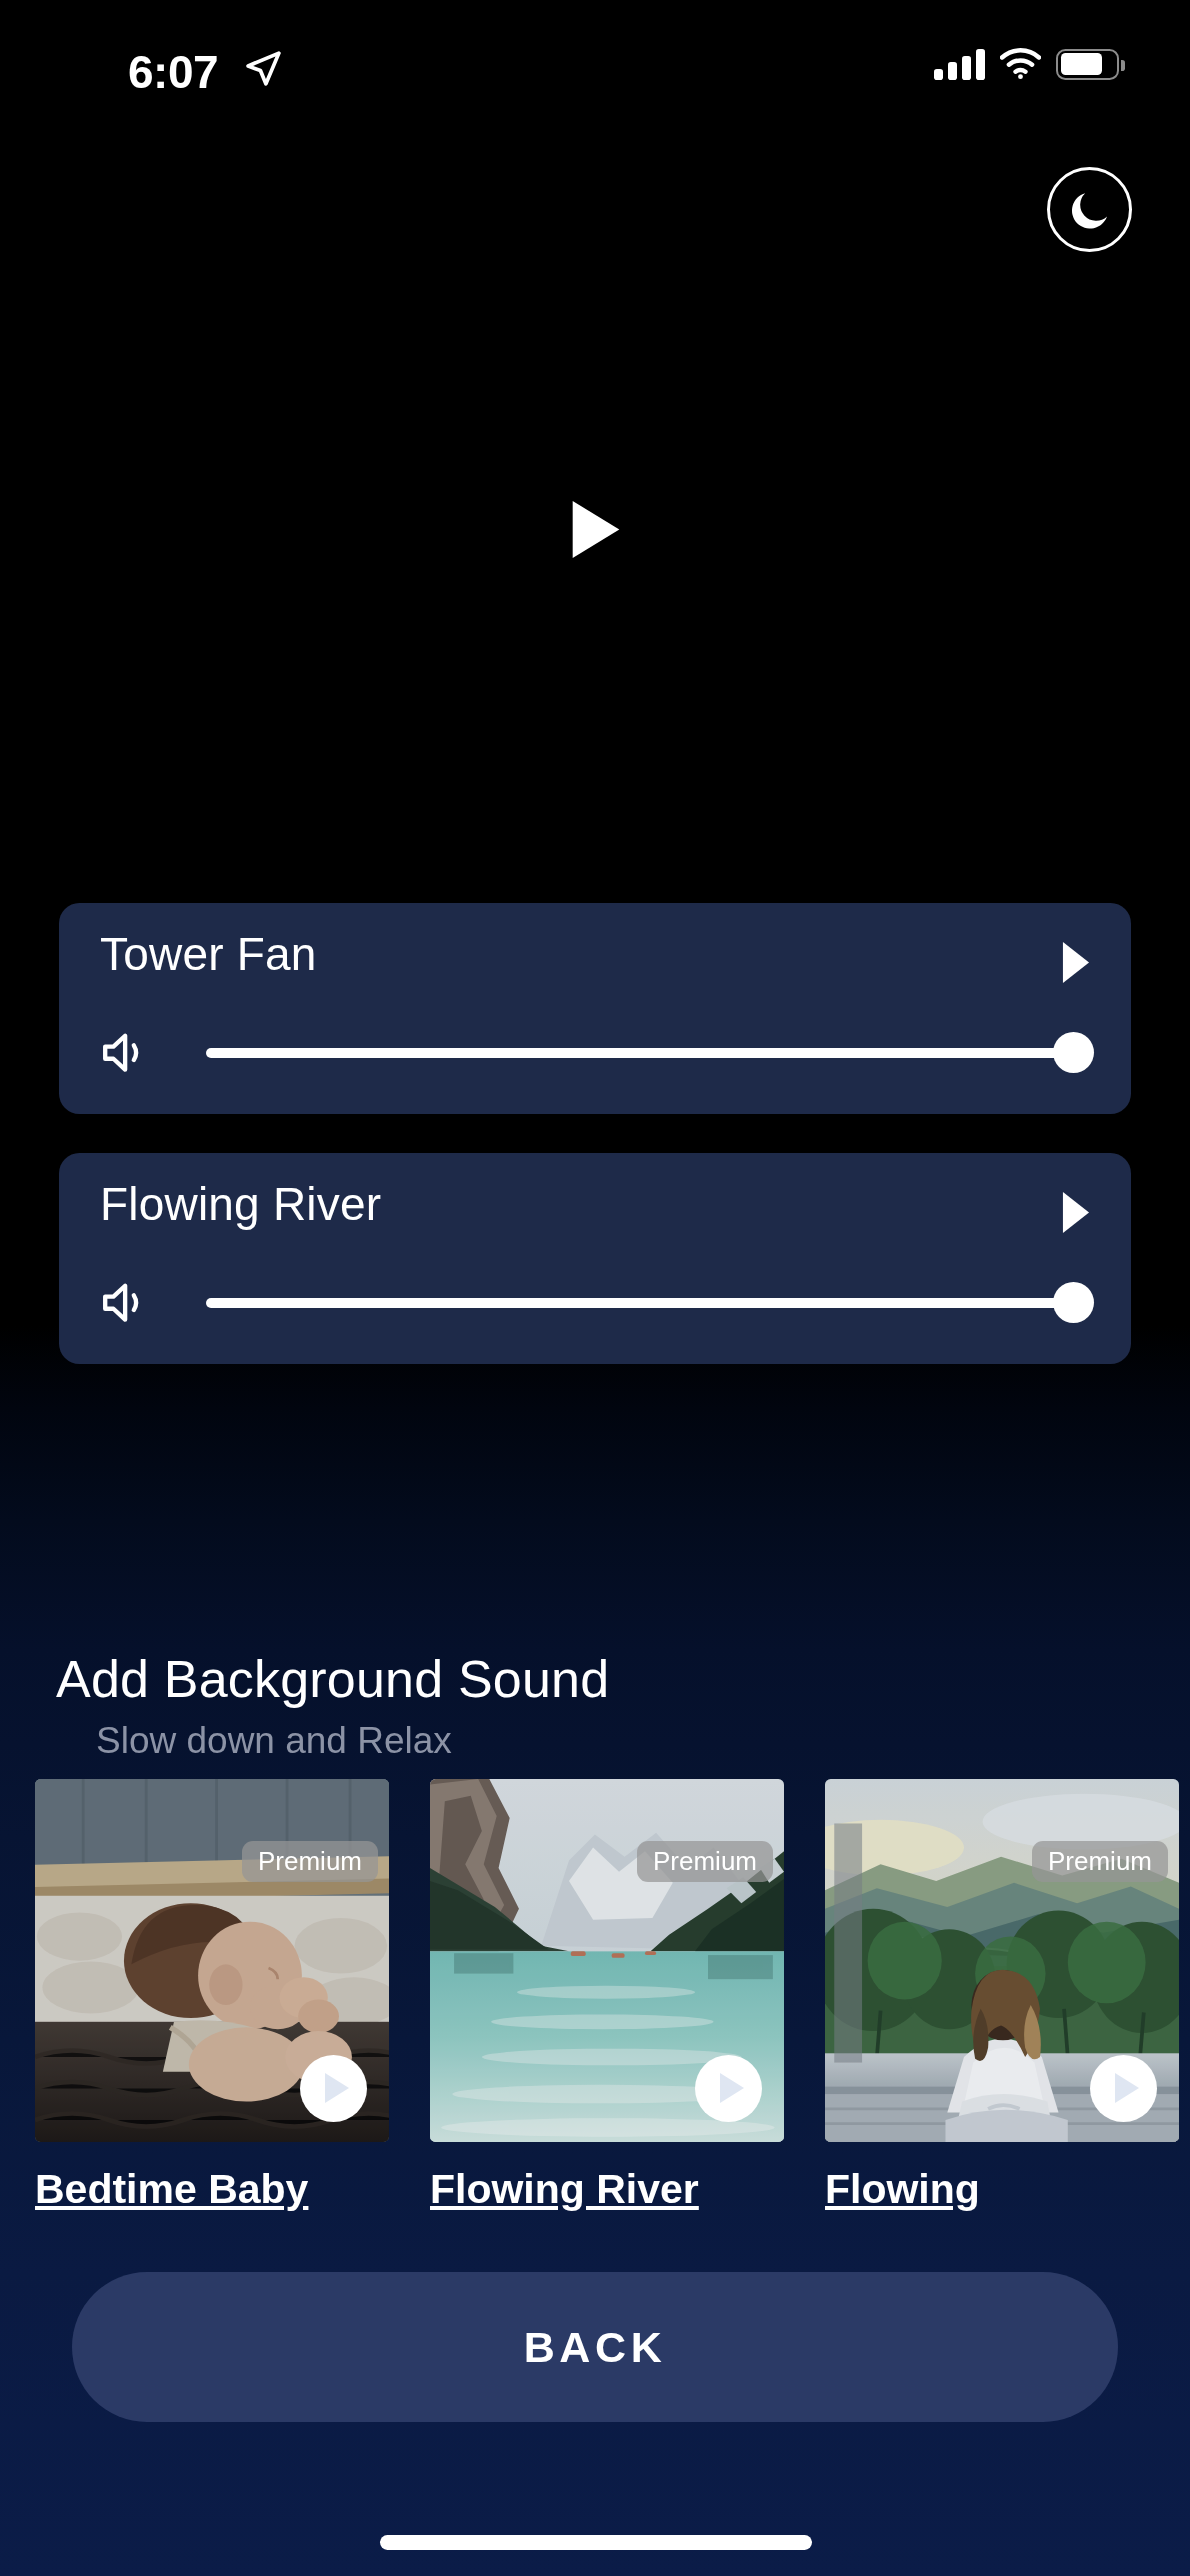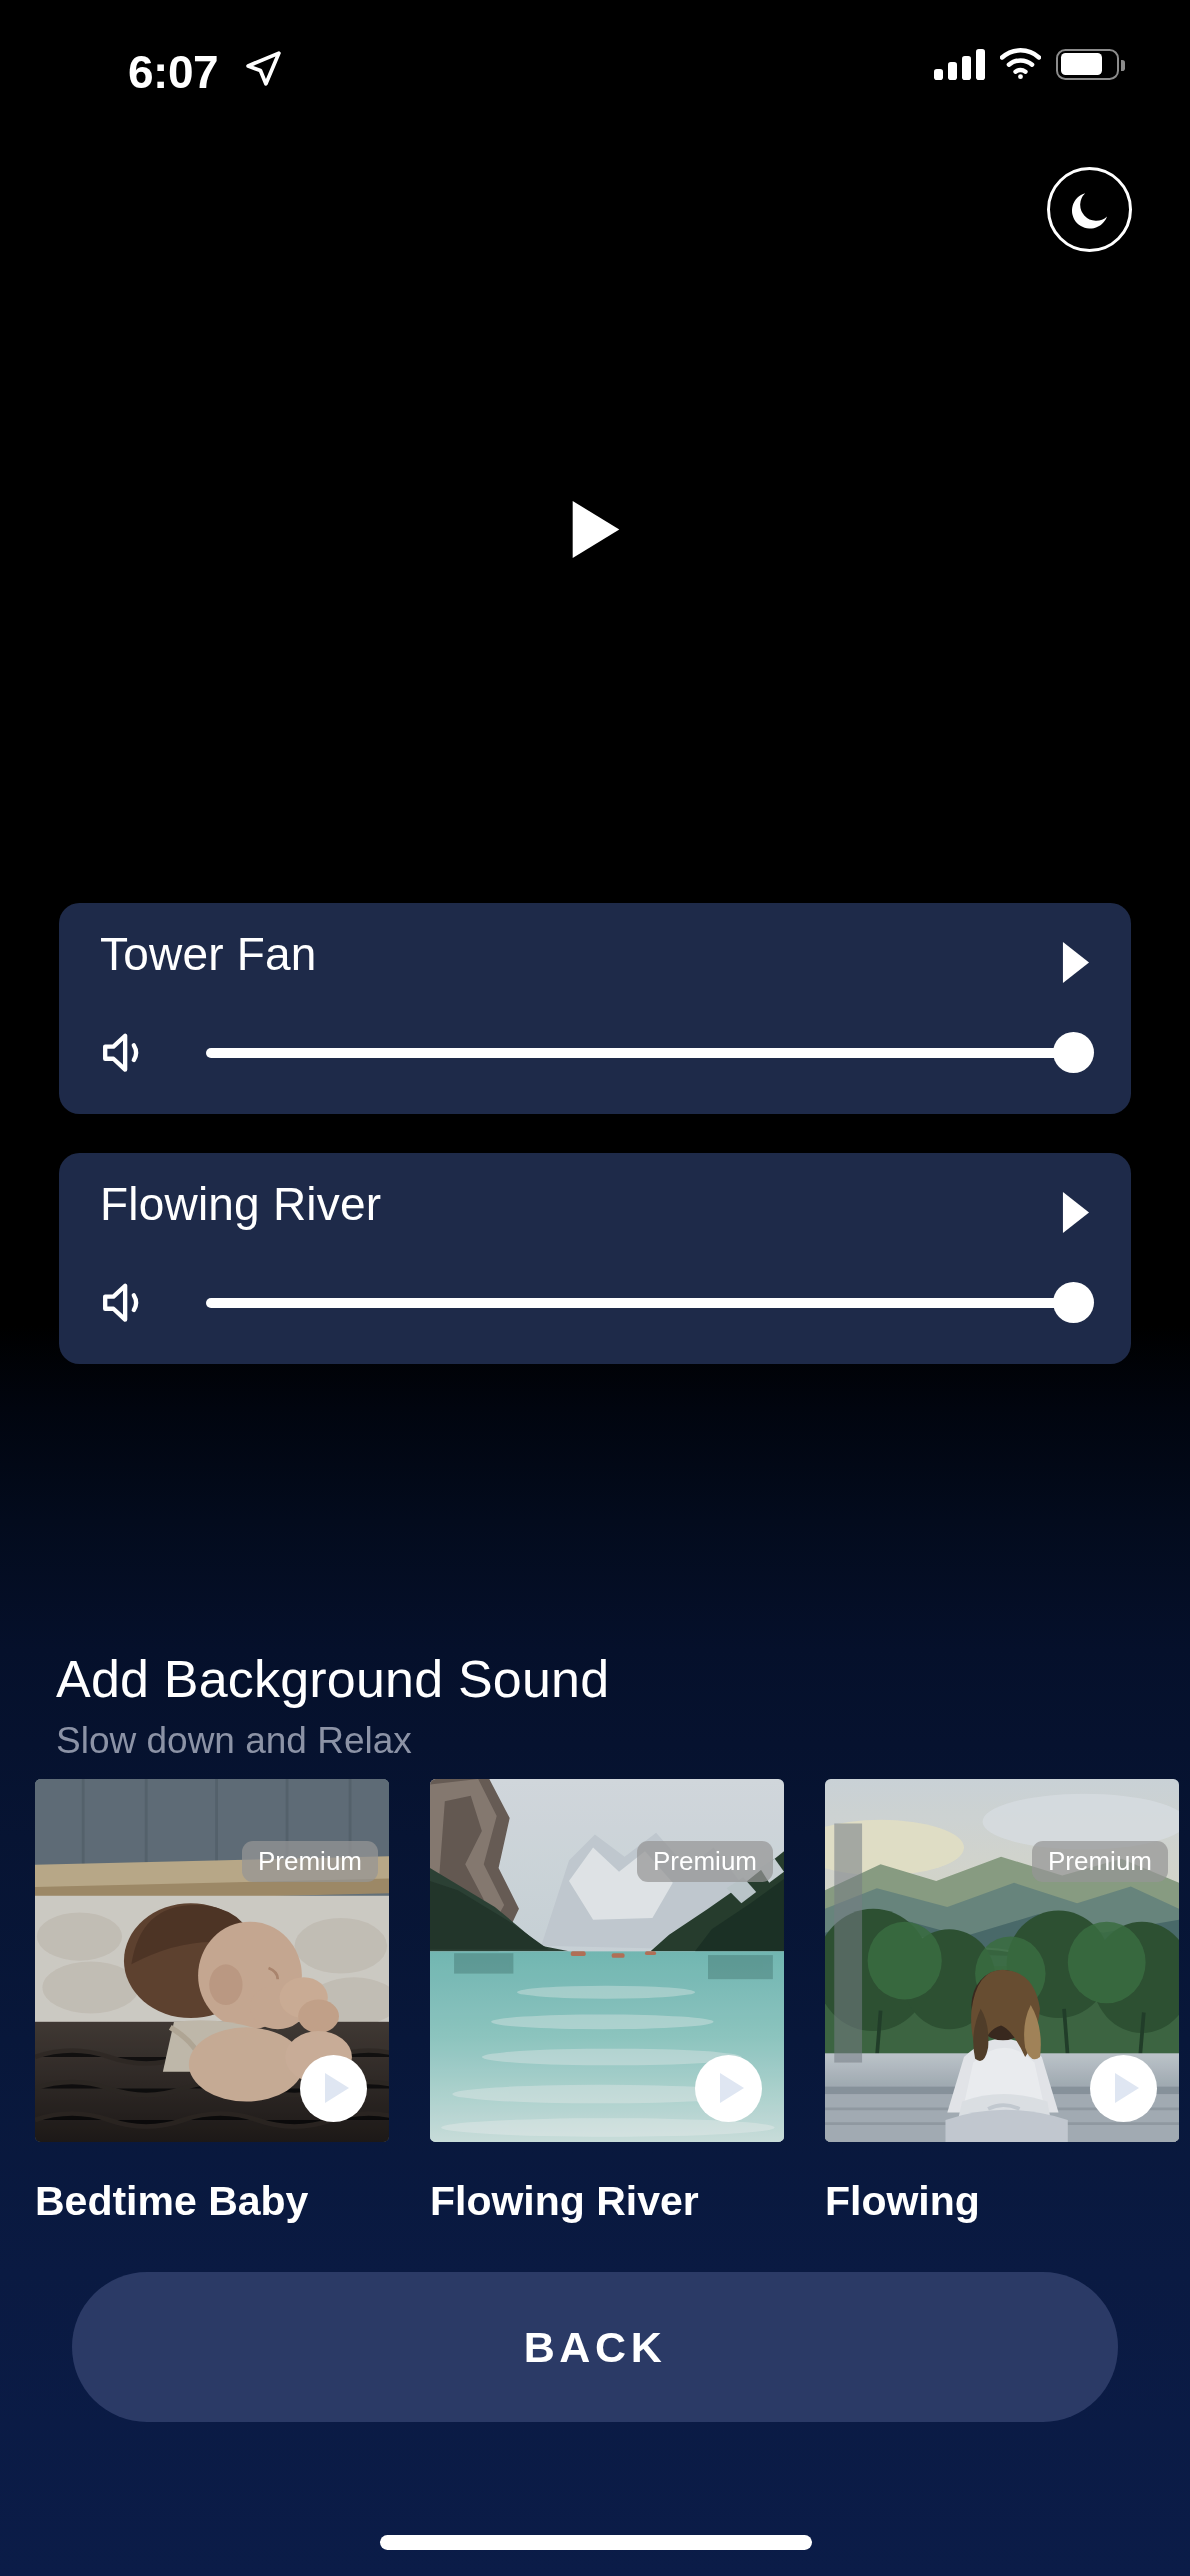--- a/index.html
+++ b/index.html
@@ -210,20 +210,21 @@
     font-size: 52px;
     font-weight: 400;
     color: #ffffff;
     letter-spacing: 0.2px;
   }
   .section-sub {
     margin-top: 11px;
     font-size: 37px;
     font-weight: 400;
     color: #8c93a6;
+    margin-left: 40px;
   }
 
   
   .carousel {
     position: absolute;
     left: 35px;
     top: 1779px;
     width: 1191px;
     display: flex;
     gap: 41px;
@@ -262,25 +263,26 @@
   }
   .thumb-play::after {
     content: "";
     width: 0; height: 0;
     margin-left: 6.5px;
     border-left: 24px solid #dfe6f2;
     border-top: 15px solid transparent;
     border-bottom: 15px solid transparent;
   }
   .thumb-label {
-    margin-top: 36px;
+    margin-top: 24px;
     font-size: 41px;
     font-weight: 600;
     color: #ffffff;
     white-space: nowrap;
+    text-decoration: underline;
   }
 
   
   .back-btn {
     position: absolute;
     left: 72px;
     top: 2272px;
     width: 1046px;
     height: 150px;
     background: #2b3a66;

